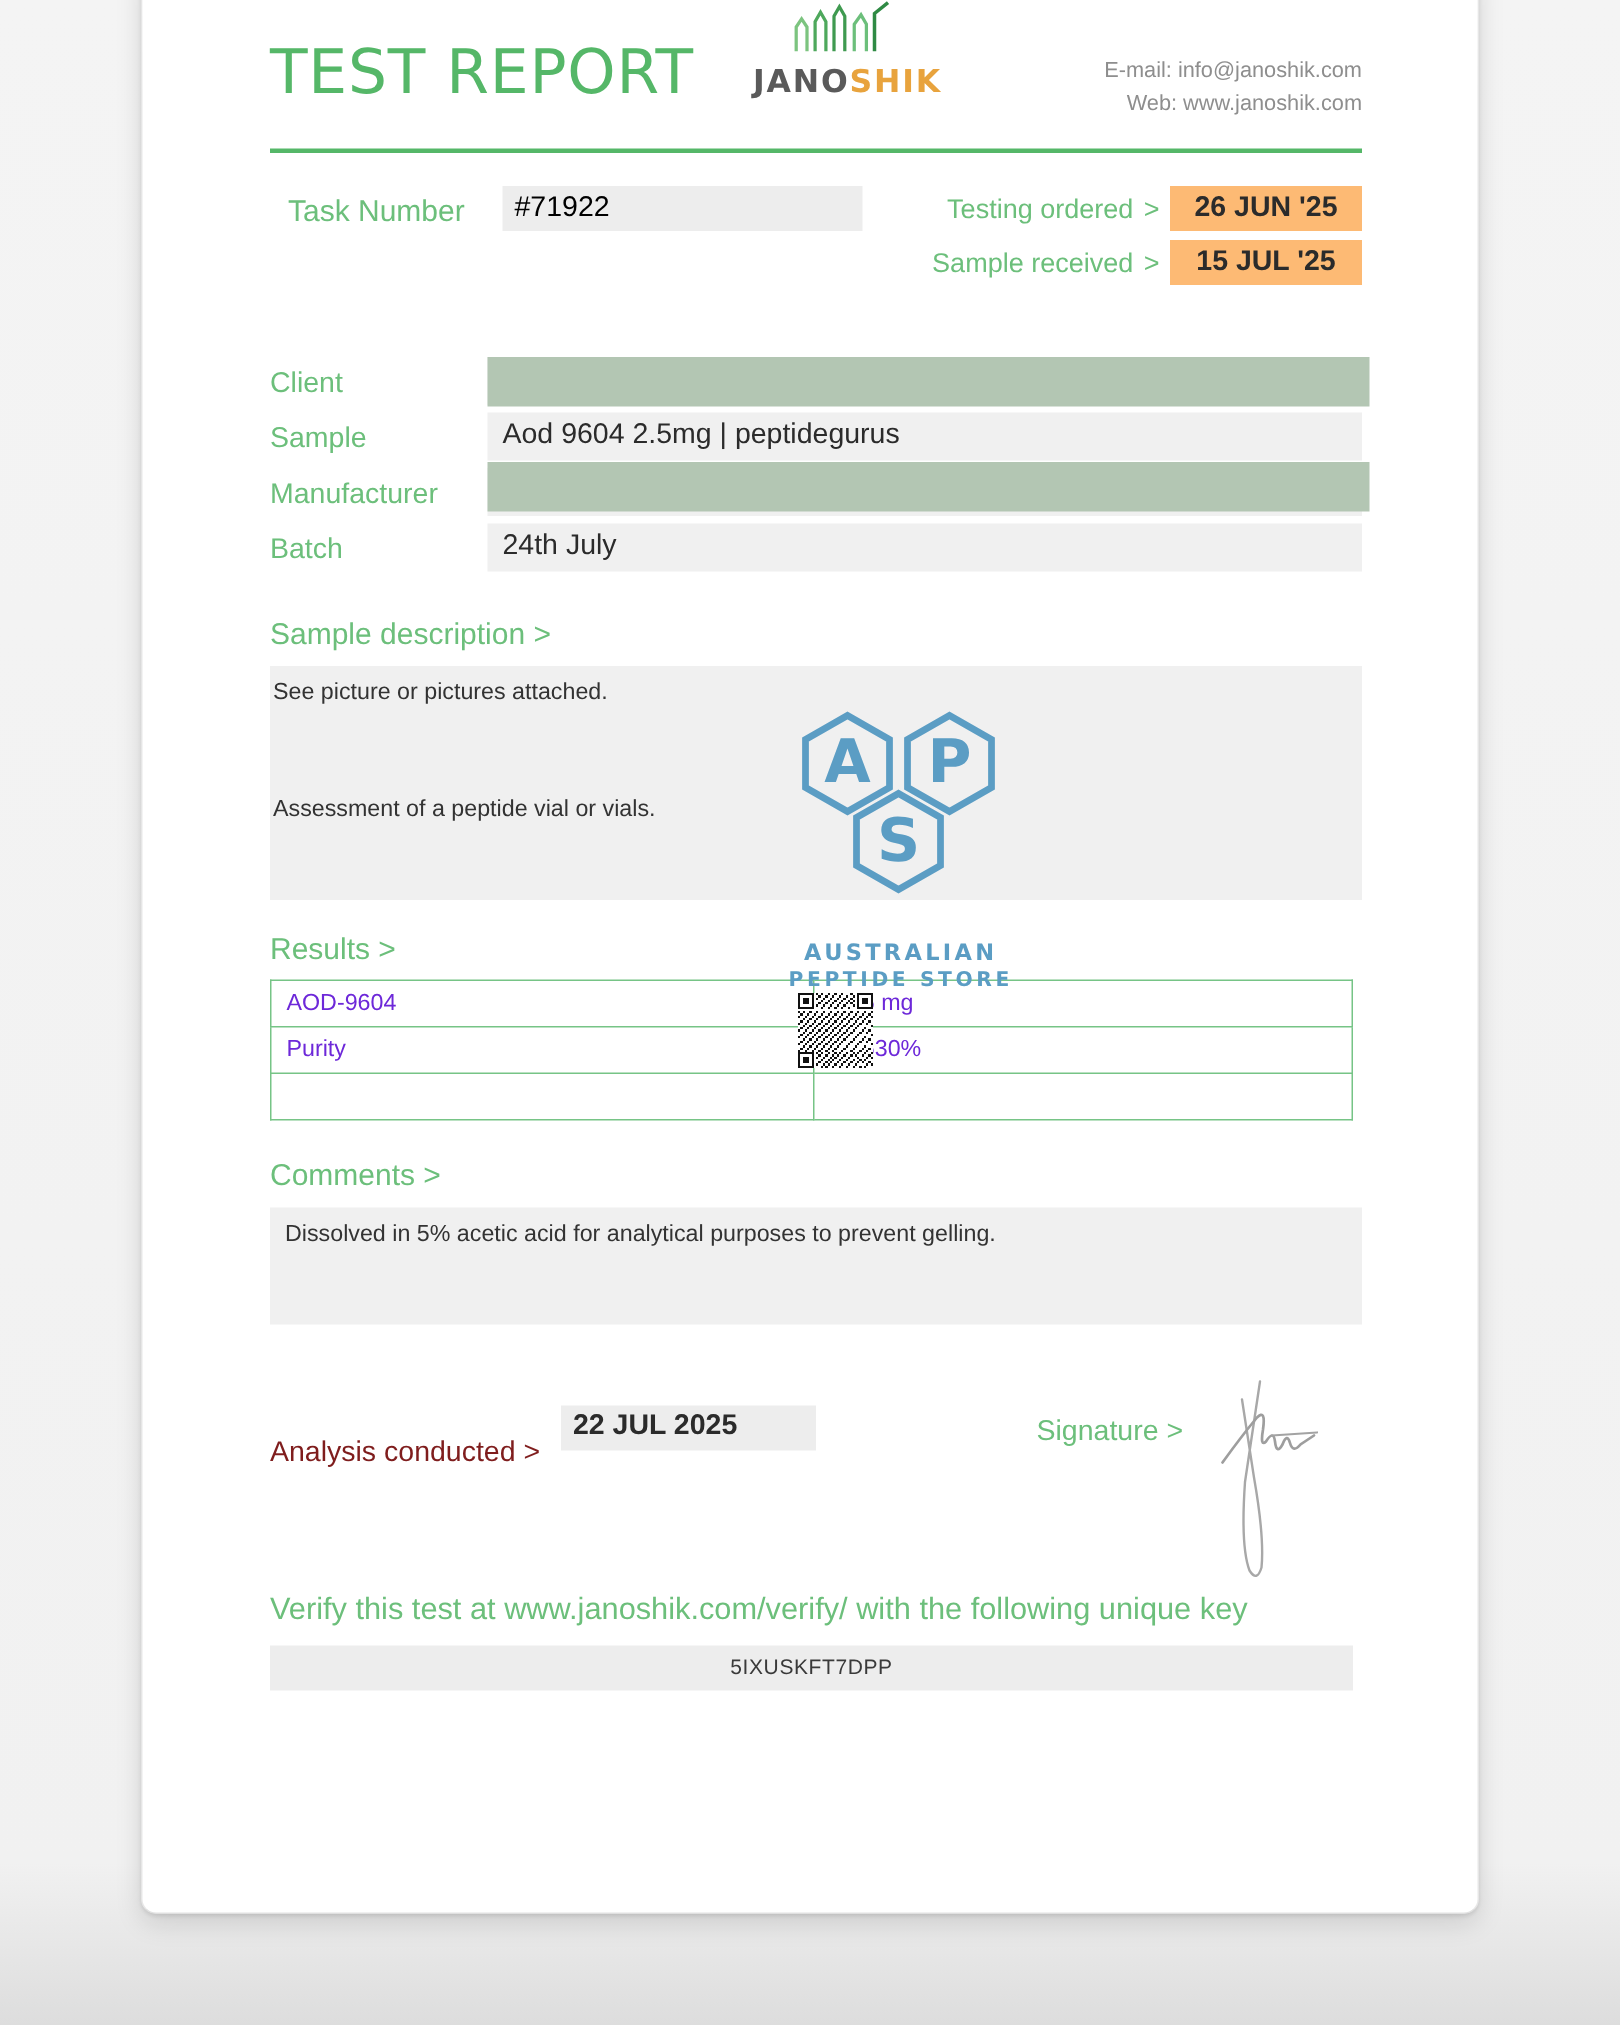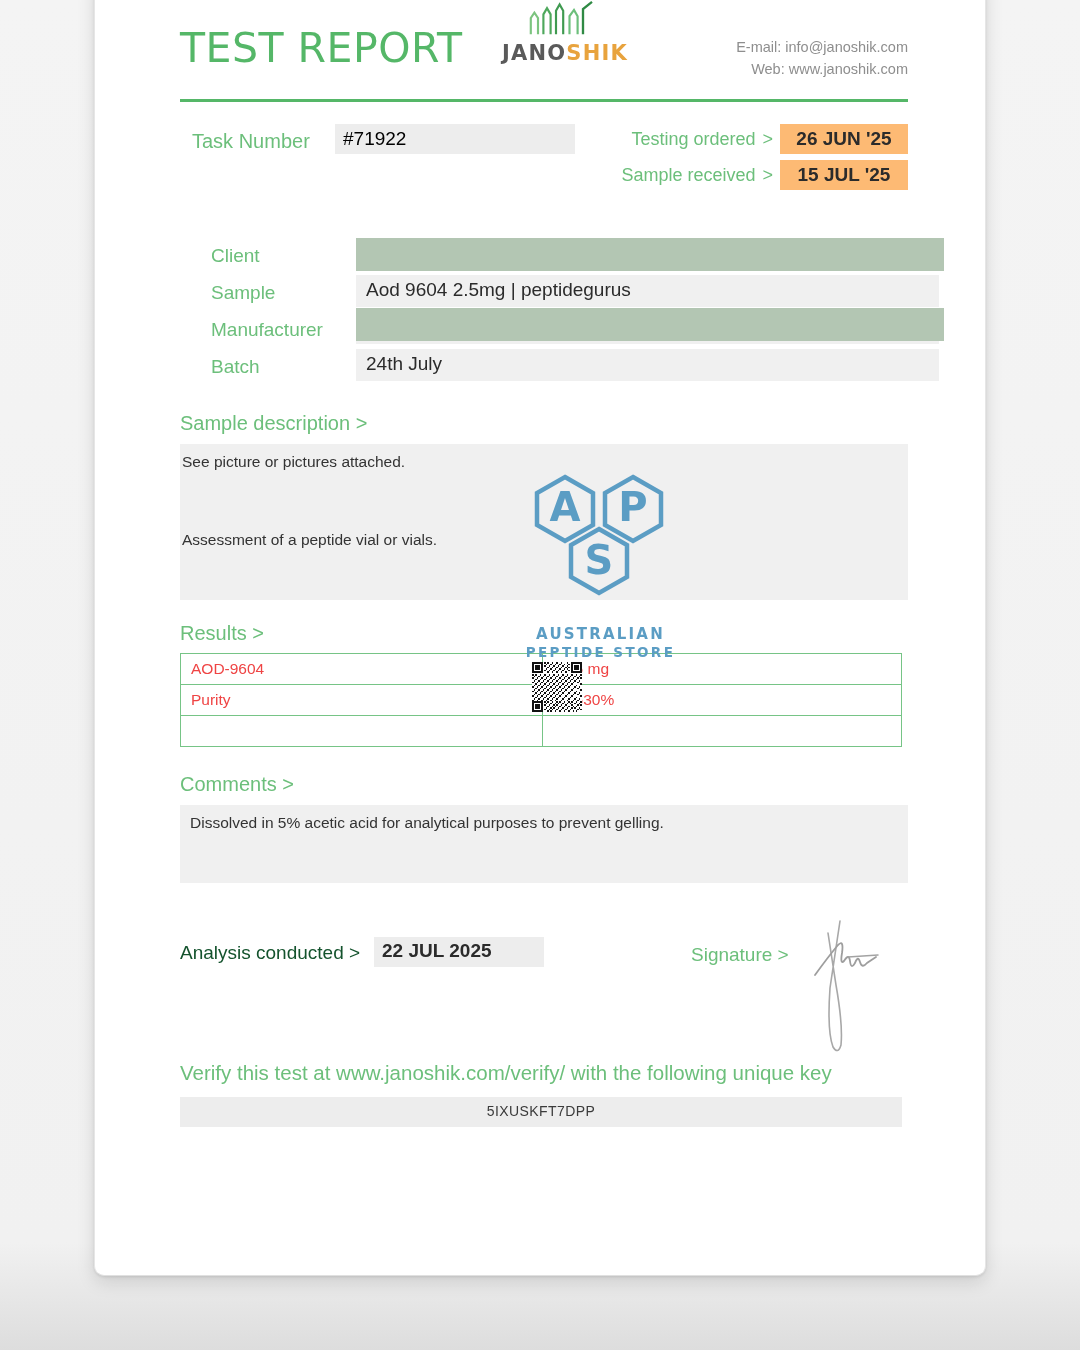--- a/index.html
+++ b/index.html
@@ -72,21 +72,21 @@
   .dates { position: absolute; right: 0; top: 0; text-align: right; }
   .date-line { display: flex; align-items: center; justify-content: flex-end; margin-bottom: 6px; }
   .date-lbl { color: #6cbf7b; font-size: 18px; margin-right: 7px; }
   .date-gt { color: #6cbf7b; font-size: 18px; margin-right: 7px; }
   .date-val {
     background: #fdba74; font-size: 19px; color: #2b2b2b;
     padding: 4px 9px; font-weight: 600; min-width: 128px; text-align: center;
   }
 
   
-  .fields { margin-top: 34px; position: relative; margin-left: 31px; }
+  .fields { margin-top: 34px; position: relative; }
   .field { position: relative; height: 37px; }
   .field-label { position: absolute; left: 0; top: 7px; color: #6cbf7b; font-size: 19px; }
   .field-box {
     position: absolute; left: 145px; top: 0;
     height: 32px; background: #f0f0f0;
     font-size: 19px; color: #2b2b2b; padding: 4px 10px;
   }
   .field-box.w-long { width: 583px; }
   .field-box.w-mid  { width: 583px; }
   .redact {
@@ -103,38 +103,38 @@
   .sec-box {
     background: #f0f0f0; height: 78px;
     font-size: 15.5px; color: #333; padding: 9px 2px;
   }
 
   
   .results-head { color: #6cbf7b; font-size: 20px; margin-top: 22px; margin-bottom: 8px; }
   table.results { width: 722px; border-collapse: collapse; }
   table.results td {
     border: 1px solid #76c486; height: 31px;
-    font-size: 15.5px; color: #ef4444; padding: 3px 10px;
+    font-size: 15.5px; color: #6d28d9; padding: 3px 10px;
   }
   table.results td.c1 { width: 362px; }
 
   .qr {
     position: absolute; left: 426px; top: 682px;
     width: 62px; height: 50px;
   }
 
   
   .comments-box {
     background: #f0f0f0; height: 78px;
     font-size: 15.5px; color: #333; padding: 9px 10px;
   }
 
   
   .analysis { position: relative; height: 120px; margin-top: 52px; }
-  .an-lbl { position: absolute; left: 0; top: 7px; color: #14532d; font-size: 19px; }
+  .an-lbl { position: absolute; left: 0; top: 23px; color: #7f1d1d; font-size: 19px; }
   .an-val {
     position: absolute; left: 194px; top: 2px;
     width: 170px; height: 30px; background: #ededed;
     font-size: 19px; font-weight: 600; color: #2b2b2b; padding: 3px 8px;
   }
   .sig-lbl { position: absolute; left: 511px; top: 9px; color: #6cbf7b; font-size: 19px; }
   .sig-img { position: absolute; left: 620px; top: -22px; }
 
   
   .verify {

